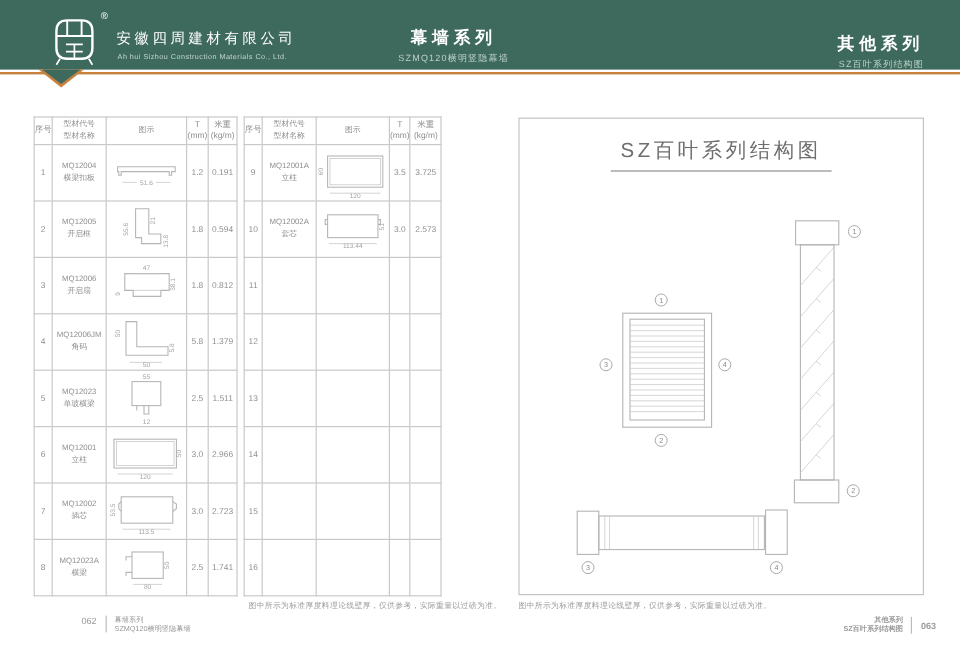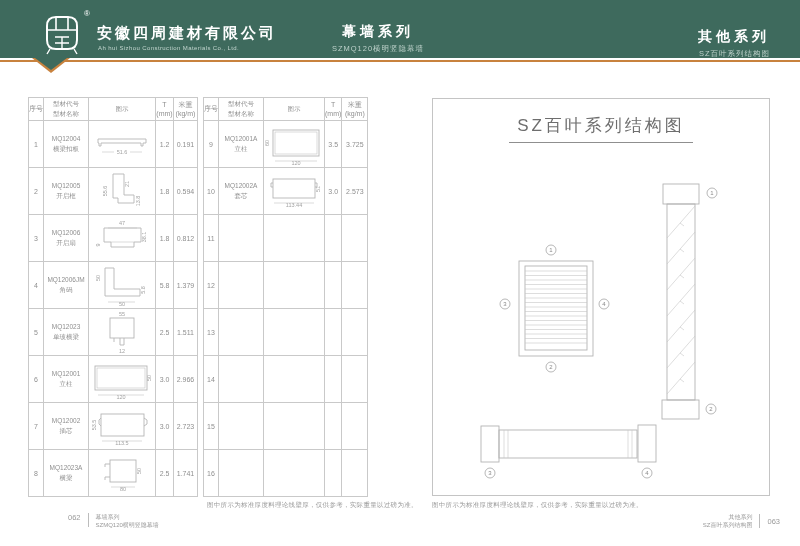--- a/index.html
+++ b/index.html
@@ -9,21 +9,21 @@
   }
   
   .header{position:absolute;left:0;top:0;width:800px;height:58px;background:#3e6a5d;}
   .accent-line{position:absolute;left:0;top:60px;width:800px;height:2px;background:#c8823e;}
   .notch-orange{position:absolute;left:32px;top:58px;width:0;height:0;
     border-left:19px solid transparent;border-right:19px solid transparent;border-top:15px solid #c8823e;}
   .notch-green{position:absolute;left:35px;top:58px;width:0;height:0;
     border-left:16px solid transparent;border-right:16px solid transparent;border-top:12px solid #3e6a5d;}
   .logo{position:absolute;left:40px;top:11px;width:44px;height:44px;}
   .reg-mark{position:absolute;left:84px;top:9px;font-size:8px;color:#ffffff;}
-  .company-cn{position:absolute;left:97px;top:24px;font-size:15px;font-weight:bold;color:#ffffff;letter-spacing:3px;}
+  .company-cn{position:absolute;left:97px;top:24px;font-size:12px;font-weight:normal;color:#ffffff;letter-spacing:3px;}
   .company-en{position:absolute;left:98px;top:45px;font-size:6px;color:#c3d6cf;letter-spacing:0.4px;}
   .hdr-center{position:absolute;left:288px;top:23px;width:180px;text-align:center;}
   .hdr-right{position:absolute;right:30px;top:28px;text-align:right;}
   .hdr-title{font-size:14px;font-weight:bold;color:#ffffff;letter-spacing:4px;}
   .hdr-sub{font-size:7.5px;color:#bdd1ca;margin-top:3px;letter-spacing:1px;}
   
   .tables{position:absolute;left:28px;top:97px;display:flex;gap:5px;}
   table{border-collapse:collapse;background:#fff;}
   th,td{border:1px solid #c9c9c9;padding:0;text-align:center;vertical-align:middle;
     color:#8f8f8f;font-weight:normal;}
@@ -49,21 +49,21 @@
   .panel-svg{position:absolute;left:0;top:0;}
   .pshape{stroke:#b3b3b3;fill:none;stroke-width:0.9;}
   .pthin{stroke:#c6c6c6;fill:none;stroke-width:0.6;}
   .callout-circle{stroke:#a5a5a5;fill:#ffffff;stroke-width:0.8;}
   .callout-num{font-size:6px;fill:#8a8a8a;text-anchor:middle;font-family:"Liberation Sans",sans-serif;}
   
   .note{position:absolute;font-size:6.5px;color:#9a9a9a;letter-spacing:0.3px;}
   .note-left{left:207px;top:501px;}
   .note-right{left:432px;top:501px;}
   .footer-left{position:absolute;left:68px;top:513px;display:flex;gap:7px;}
-  .footer-right{position:absolute;right:20px;top:513px;display:flex;align-items:center;gap:7px;}
+  .footer-right{position:absolute;right:20px;top:513px;display:flex;align-items:center;gap:7px;font-weight:bold;}
   .page-num{font-size:7.5px;color:#9a9a9a;}
   .foot-divider{width:1px;height:14px;background:#bcbcbc;}
   .foot-lines{font-size:6px;color:#9a9a9a;line-height:1.35;}
   .footer-right .foot-lines{text-align:right;}
 </style>
 </head>
 <body>
 
 <div class="header"></div>
 <div class="accent-line"></div>

